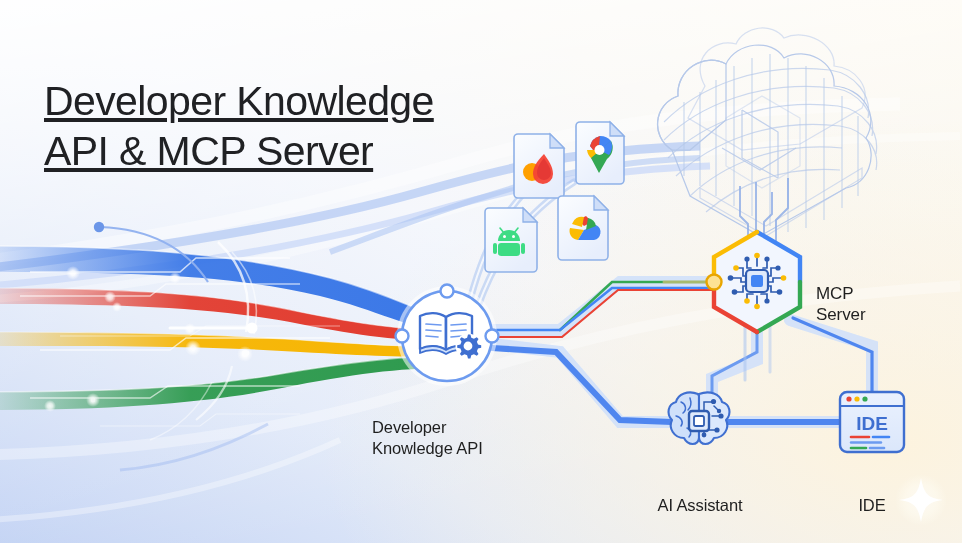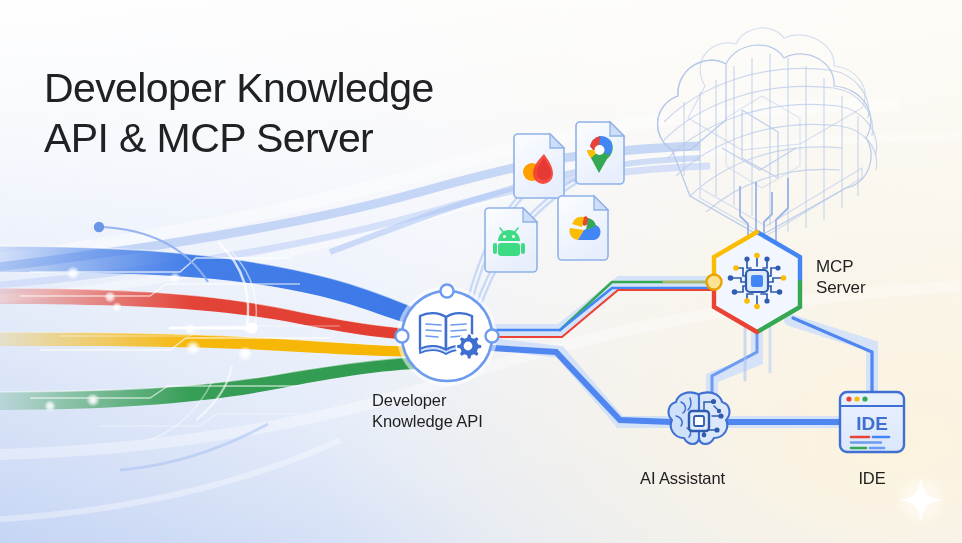--- a/index.html
+++ b/index.html
@@ -17,34 +17,36 @@
   #bg { position:absolute; left:0; top:0; }
   #art { position:absolute; left:0; top:0; }
 
   .label {
     position:absolute;
     color:#1f1f1f;
     font-weight:500;
     line-height:1.25;
     white-space:pre;
     letter-spacing:-0.1px;
+    margin-top:27px;
   }
   #title {
     position:absolute;
-    left:44px; top:63px;
+    left:44px; top:76px;
     font-size:41px;
     font-weight:500;
     color:#202124;
     line-height:1.22;
     letter-spacing:-0.6px;
     white-space:pre-line;
+    text-decoration:underline;
   }
   #lbl-dka { left:372px; top:390px; width:150px; text-align:left; font-size:16.5px; }
   #lbl-mcp { left:816px; top:256px; font-size:17px; }
-  #lbl-ai  { left:640px; top:468px; width:120px; text-align:left; font-size:16.5px; }
+  #lbl-ai  { left:640px; top:468px; width:120px; text-align:center; font-size:16.5px; }
   #lbl-ide { left:842px; top:468px; width:60px; text-align:center; font-size:16.5px; }
 </style>
 </head>
 <body>
 
 <div id="stage">
 
   <svg id="bg" width="962" height="543" viewBox="0 0 962 543">
     <defs>
       <linearGradient id="gBg" x1="0" y1="1" x2="1" y2="0">

